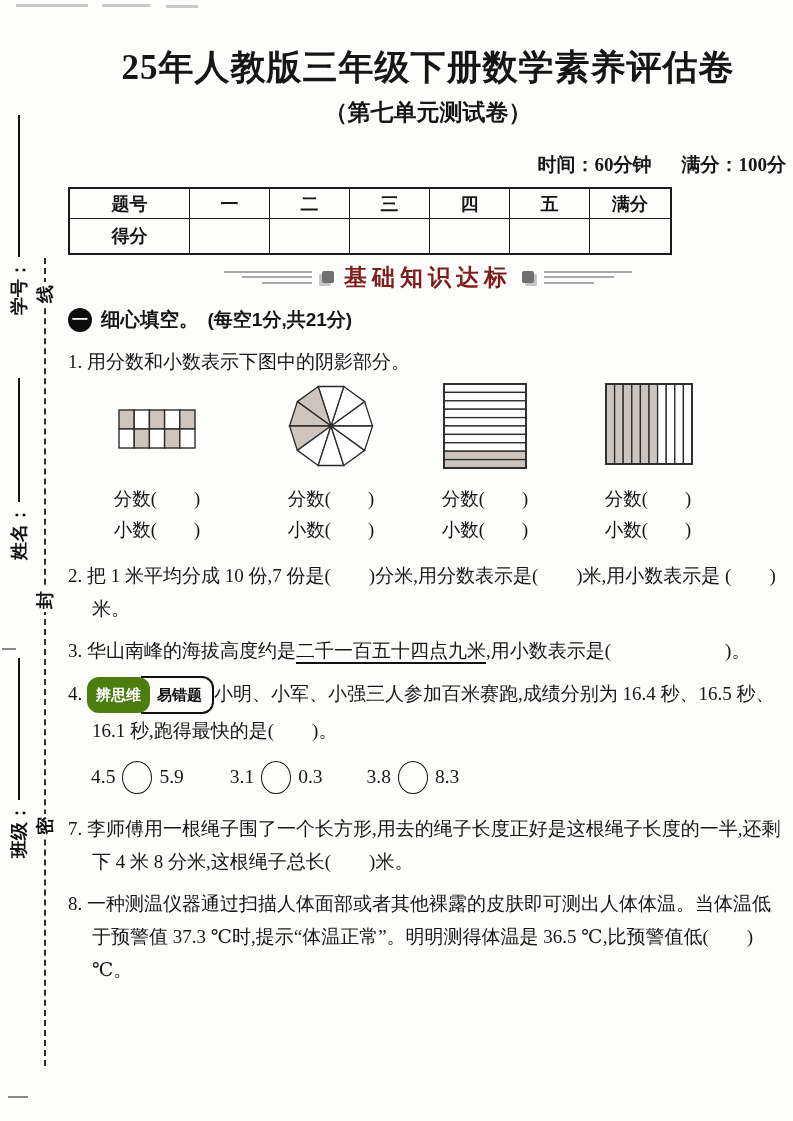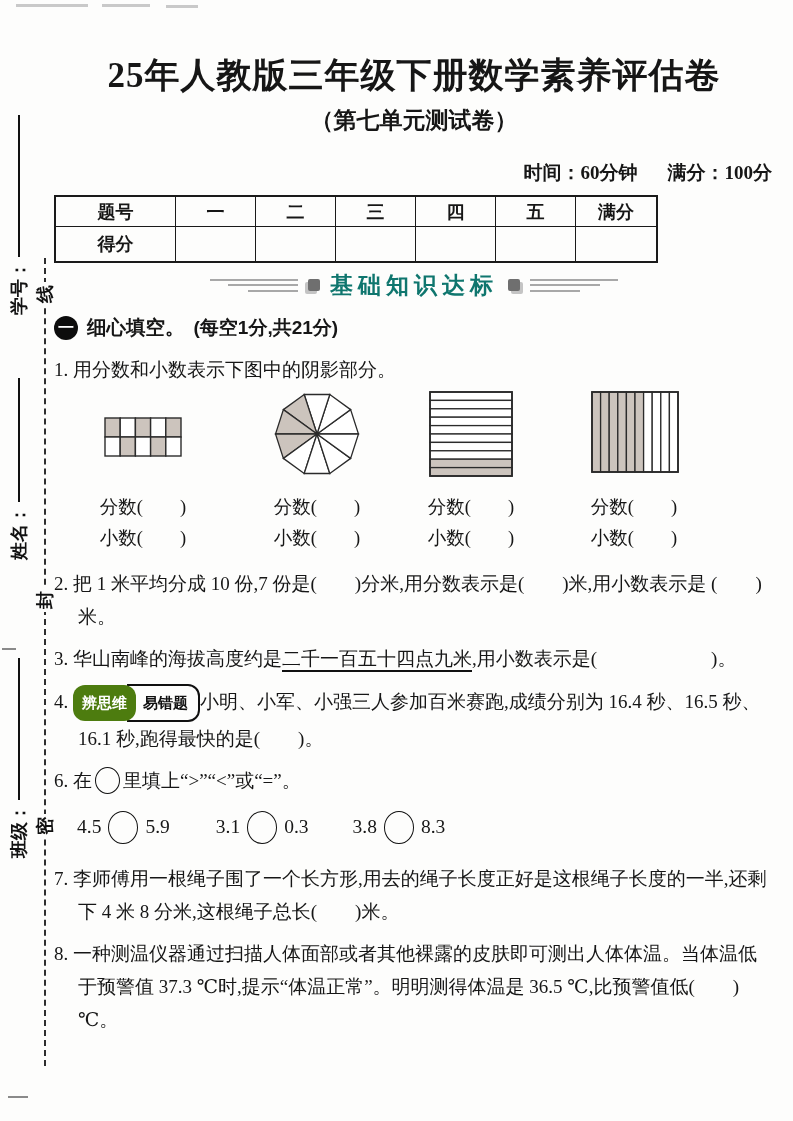--- a/index.html
+++ b/index.html
@@ -10,34 +10,34 @@
   .artifact { position: absolute; background: #c9c9c9; height: 3px; }
 
   
   .seal-dash-line { position: absolute; left: 44px; top: 258px; height: 808px; width: 0; border-left: 2px dashed #2e2e2e; }
   .rot-label { position: absolute; height: 26px; display: flex; align-items: center; white-space: nowrap; transform: rotate(-90deg); font-size: 18px; font-weight: bold; color: #111; }
   .rot-label .blank-line { display: inline-block; border-bottom: 2px solid #111; height: 2px; margin-left: 4px; }
   .seal-char { position: absolute; left: 33px; width: 24px; height: 24px; background: #fdfdfc; color: #111; font-size: 18px; font-weight: bold; text-align: center; line-height: 24px; transform: rotate(-90deg); }
   .corner-mark { position: absolute; background: #8a8a8a; }
 
   
-  .main { position: absolute; left: 54px; top: 0; width: 720px; margin-top: 8px; }
+  .main { position: absolute; left: 68px; top: 0; width: 720px; }
 
   .title { margin-top: 44px; text-align: center; font-size: 35px; font-weight: bold; letter-spacing: 1px; font-family: "Liberation Serif", "DejaVu Serif", serif; }
   .subtitle { margin-top: 6px; text-align: center; font-size: 23px; font-weight: bold; }
 
   .info-line { margin-top: 24px; display: flex; justify-content: flex-end; gap: 30px; font-size: 19px; font-weight: bold; padding-right: 2px; }
 
   .score-table { margin-top: 9px; width: 604px; border: 2.5px solid #1a1a1a; display: grid; grid-template-columns: 120px repeat(6, 1fr); }
   .score-table .cell { border-right: 1.5px solid #1a1a1a; border-bottom: 1.5px solid #1a1a1a; display: flex; align-items: center; justify-content: center; font-size: 18px; font-weight: bold; height: 30px; }
   .score-table .cell.last-col { border-right: none; text-align: center; }
   .score-table .cell.row2 { height: 34px; border-bottom: none; }
 
   .banner { margin-top: 7px; display: flex; align-items: center; justify-content: center; gap: 10px; height: 30px; }
-  .banner-title { font-family: "Liberation Sans", "DejaVu Sans", sans-serif; font-size: 23px; font-weight: bold; letter-spacing: 5px; color: #0f766e; }
+  .banner-title { font-family: "Liberation Sans", "DejaVu Sans", sans-serif; font-size: 23px; font-weight: bold; letter-spacing: 5px; color: #7f1d1d; }
   .speed { width: 92px; }
   .speed i { display: block; height: 2px; background: #a8a8a8; margin: 3.5px 0; }
   .speed.left i { margin-left: auto; }
   .speed.left i:nth-child(1) { width: 88px; } .speed.left i:nth-child(2) { width: 70px; } .speed.left i:nth-child(3) { width: 50px; }
   .speed.right i:nth-child(1) { width: 88px; } .speed.right i:nth-child(2) { width: 70px; } .speed.right i:nth-child(3) { width: 50px; }
   .cube { width: 12px; height: 12px; background: #6f6f6f; box-shadow: -3px 3px 0 #c4c4c4; border-radius: 2px; }
   .cube.r { box-shadow: 3px 3px 0 #c4c4c4; }
 
   .sec-head { margin-top: 14px; display: flex; align-items: center; gap: 9px; font-family: "Liberation Sans", "DejaVu Sans", sans-serif; }
   .num-circle { width: 24px; height: 24px; border-radius: 50%; background: #0c0c0c; color: #fff; font-size: 16px; font-weight: bold; text-align: center; line-height: 24px; flex: 0 0 auto; }
@@ -229,21 +229,20 @@
       </div>
     </div>
 
     <div class="q">2. 把 1 米平均分成 10 份,7 份是(　　)分米,用分数表示是(　　)米,用小数表示是 (　　)米。</div>
 
     <div class="q"><span>3. 华山南峰的海拔高度约是</span><span class="u-line">二千一百五十四点九米</span><span>,用小数表示是(　　　　　　)。</span></div>
 
     <div class="q"><span>4.</span> <span class="badge-black">辨思维</span><span class="badge-outline">易错题</span><span>小明、小军、小强三人参加百米赛跑,成绩分别为 16.4 秒、16.5 秒、16.1 秒,跑得最快的是(　　)。</span></div>
 
 
-    <div class="q"><span>6. 在</span><span class="circle-inline"></span><span>里填上“&gt;”“&lt;”或“=”。</span></div>
 
     <div class="cmp-row">
       <div class="cmp" style="margin-left:23px;">
         <span>4.5</span>
         <span class="cmp-circle"></span>
         <span>5.9</span>
       </div>
       <div class="cmp" style="margin-left:46px;">
         <span>3.1</span>
         <span class="cmp-circle"></span>

